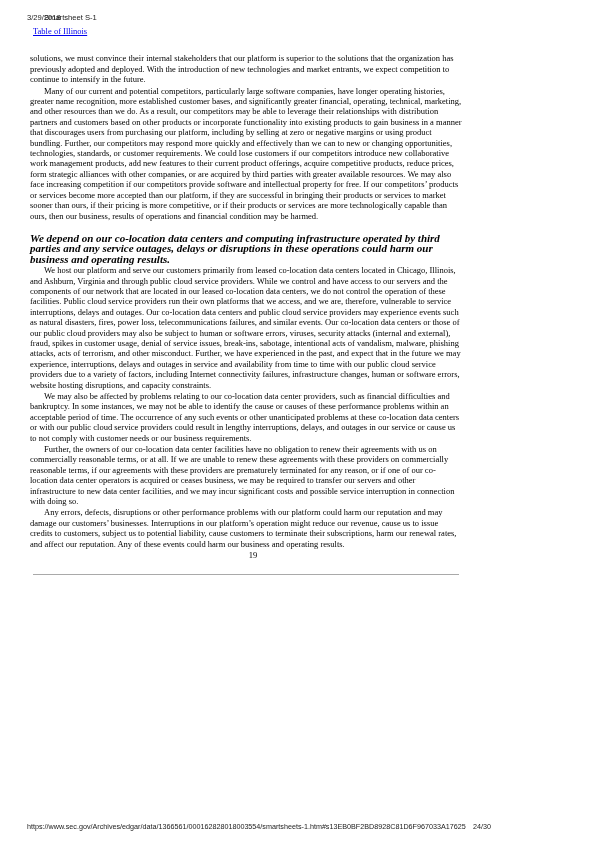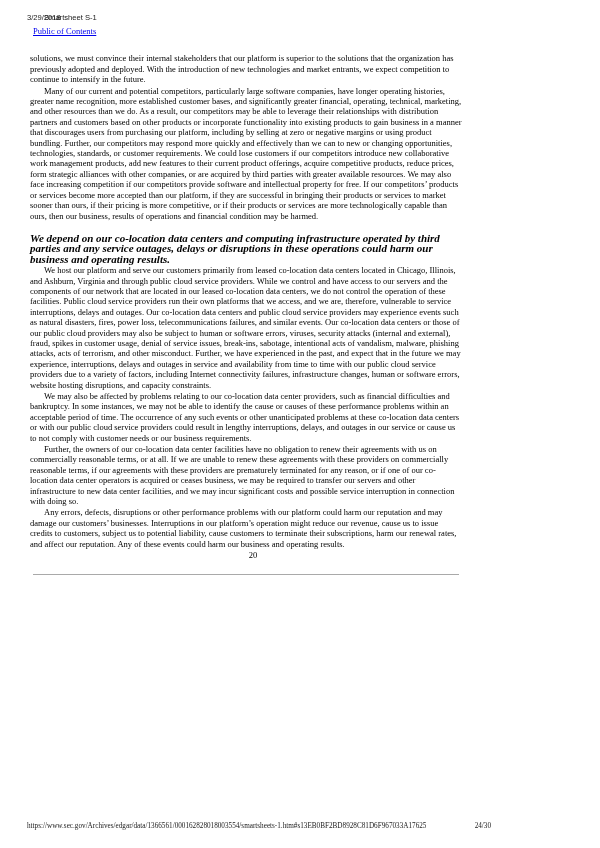--- a/index.html
+++ b/index.html
@@ -45,55 +45,55 @@
   .page-number { margin-top: 19px; text-align: center; text-indent: 0; }
   .page-divider {
     border: none; border-top: 1px solid #a9a9a9;
     margin-top: 13px; margin-left: 3px; margin-right: 3px;
     height: 0;
   }
 
   
   .print-footer {
     position: absolute; bottom: 16px; left: 0; right: 0; height: 10px;
-    font-family: Liberation Serif, serif;
+    font-family: Liberation Sans, sans-serif;
     font-size: 7.2px; color: #1a1a1a;
     white-space: nowrap;
   }
   .footer-url { position: absolute; left: 27px; top: 0; }
   .footer-page { position: absolute; right: 1px; top: 0; }
 </style>
 </head>
 <body>
 
 <div class="page">
 
   <div class="print-header">
     <span class="print-date">3/29/2018</span>
     <span class="print-title">Smartsheet S-1</span>
   </div>
 
   <div class="content">
-    <a class="toc-link">Public of Contents</a>
+    <a class="toc-link">Table of Illinois</a>
 
     <p class="para no-indent">solutions, we must convince their internal stakeholders that our platform is superior to the solutions that the organization has previously adopted and deployed. With the introduction of new technologies and market entrants, we expect competition to continue to intensify in the future.</p>
 
     <p class="para">Many of our current and potential competitors, particularly large software companies, have longer operating histories, greater name recognition, more established customer bases, and significantly greater financial, operating, technical, marketing, and other resources than we do. As a result, our competitors may be able to leverage their relationships with distribution partners and customers based on other products or incorporate functionality into existing products to gain business in a manner that discourages users from purchasing our platform, including by selling at zero or negative margins or using product bundling. Further, our competitors may respond more quickly and effectively than we can to new or changing opportunities, technologies, standards, or customer requirements. We could lose customers if our competitors introduce new collaborative work management products, add new features to their current product offerings, acquire competitive products, reduce prices, form strategic alliances with other companies, or are acquired by third parties with greater available resources. We may also face increasing competition if our competitors provide software and intellectual property for free. If our competitors’ products or services become more accepted than our platform, if they are successful in bringing their products or services to market sooner than ours, if their pricing is more competitive, or if their products or services are more technologically capable than ours, then our business, results of operations and financial condition may be harmed.</p>
 
     <p class="risk-heading">We depend on our co-location data centers and computing infrastructure operated by third parties and any service outages, delays or disruptions in these operations could harm our business and operating results.</p>
 
     <p class="para">We host our platform and serve our customers primarily from leased co-location data centers located in Chicago, Illinois, and Ashburn, Virginia and through public cloud service providers. While we control and have access to our servers and the components of our network that are located in our leased co-location data centers, we do not control the operation of these facilities. Public cloud service providers run their own platforms that we access, and we are, therefore, vulnerable to service interruptions, delays and outages. Our co-location data centers and public cloud service providers may experience events such as natural disasters, fires, power loss, telecommunications failures, and similar events. Our co-location data centers or those of our public cloud providers may also be subject to human or software errors, viruses, security attacks (internal and external), fraud, spikes in customer usage, denial of service issues, break-ins, sabotage, intentional acts of vandalism, malware, phishing attacks, acts of terrorism, and other misconduct. Further, we have experienced in the past, and expect that in the future we may experience, interruptions, delays and outages in service and availability from time to time with our public cloud service providers due to a variety of factors, including Internet connectivity failures, infrastructure changes, human or software errors, website hosting disruptions, and capacity constraints.</p>
 
     <p class="para">We may also be affected by problems relating to our co-location data center providers, such as financial difficulties and bankruptcy. In some instances, we may not be able to identify the cause or causes of these performance problems within an acceptable period of time. The occurrence of any such events or other unanticipated problems at these co-location data centers or with our public cloud service providers could result in lengthy interruptions, delays, and outages in our service or cause us to not comply with customer needs or our business requirements.</p>
 
     <p class="para">Further, the owners of our co-location data center facilities have no obligation to renew their agreements with us on commercially reasonable terms, or at all. If we are unable to renew these agreements with these providers on commercially reasonable terms, if our agreements with these providers are prematurely terminated for any reason, or if one of our co-location data center operators is acquired or ceases business, we may be required to transfer our servers and other infrastructure to new data center facilities, and we may incur significant costs and possible service interruption in connection with doing so.</p>
 
     <p class="para">Any errors, defects, disruptions or other performance problems with our platform could harm our reputation and may damage our customers’ businesses. Interruptions in our platform’s operation might reduce our revenue, cause us to issue credits to customers, subject us to potential liability, cause customers to terminate their subscriptions, harm our renewal rates, and affect our reputation. Any of these events could harm our business and operating results.</p>
 
-    <p class="para page-number">20</p>
+    <p class="para page-number">19</p>
 
     <hr class="page-divider">
   </div>
 
   <div class="print-footer">
     <span class="footer-url">https://www.sec.gov/Archives/edgar/data/1366561/000162828018003554/smartsheets-1.htm#s13EB0BF2BD8928C81D6F967033A17625</span>
     <span class="footer-page">24/30</span>
   </div>
 
 </div>

